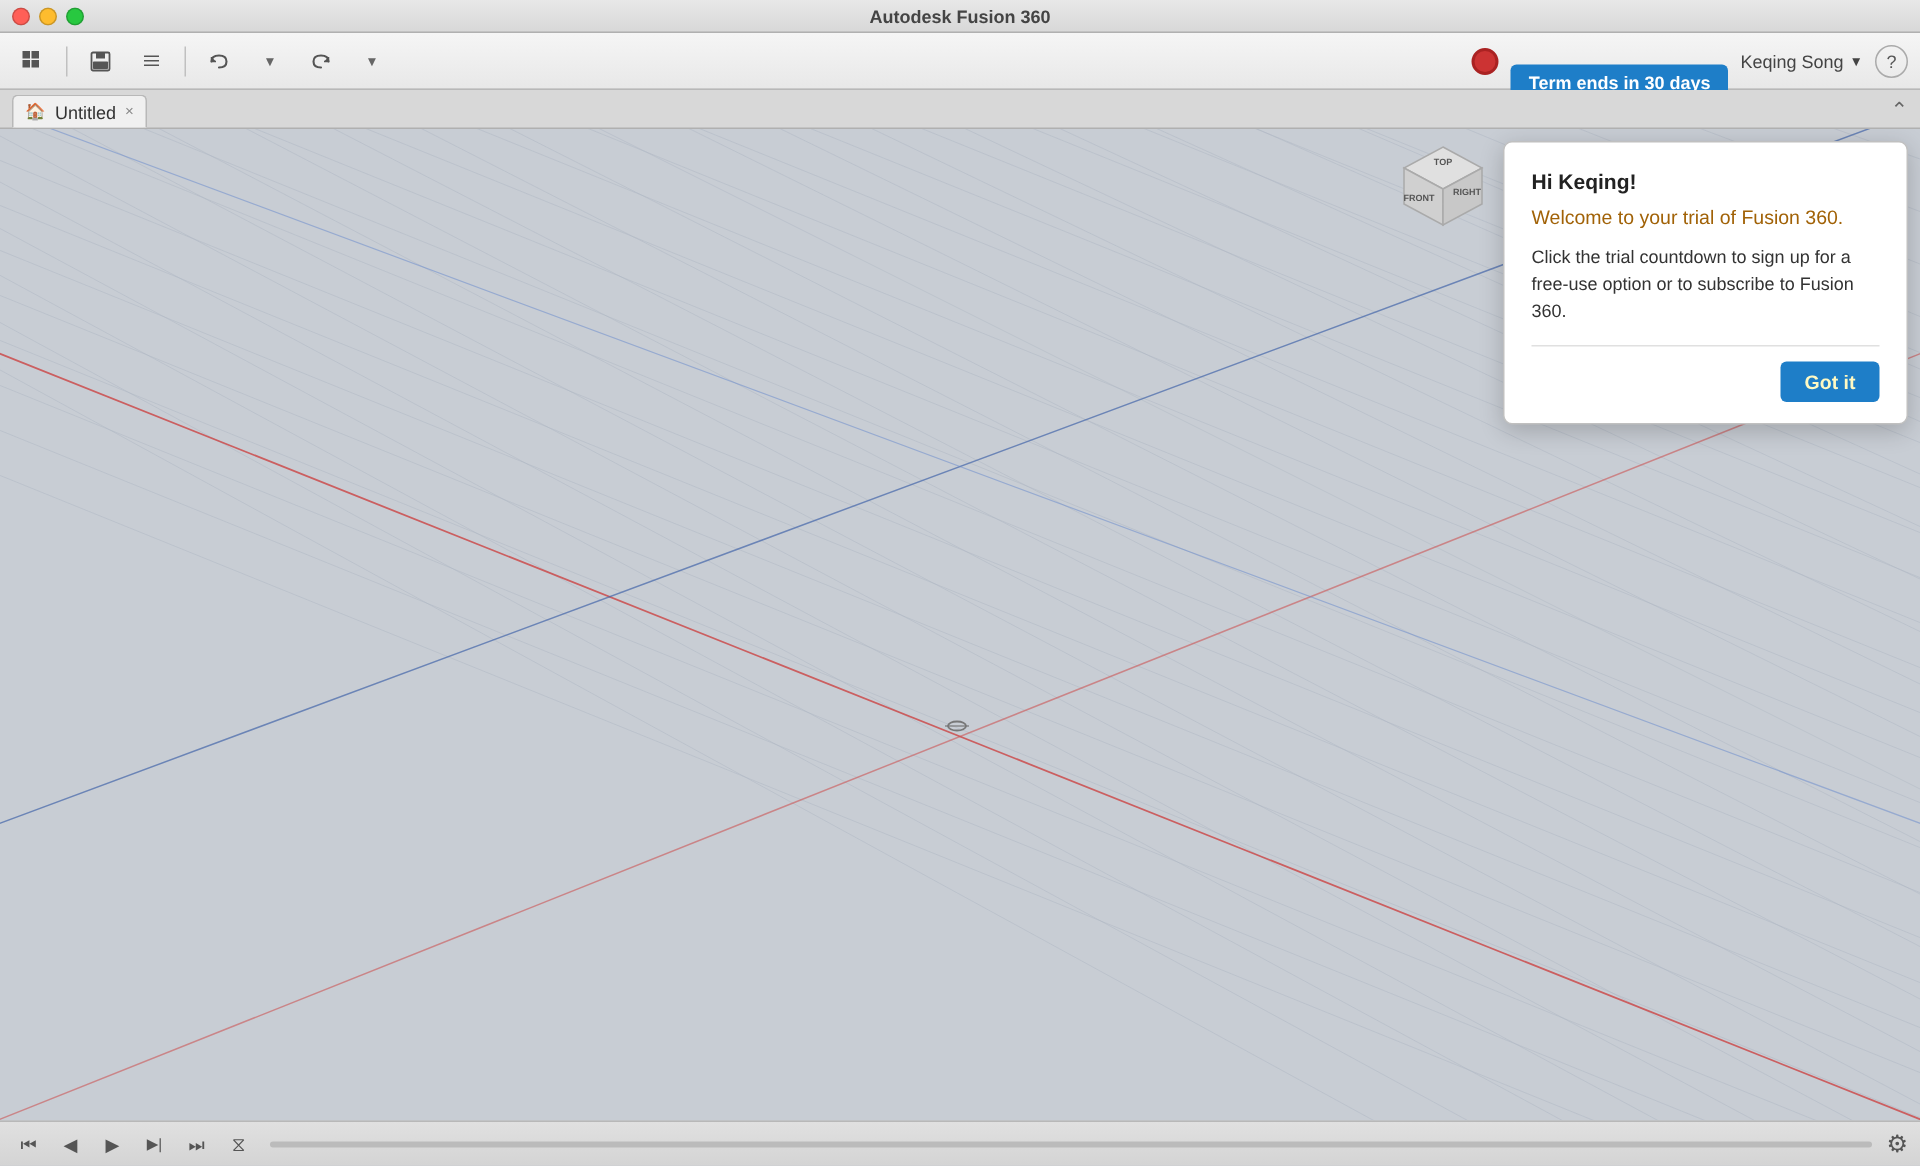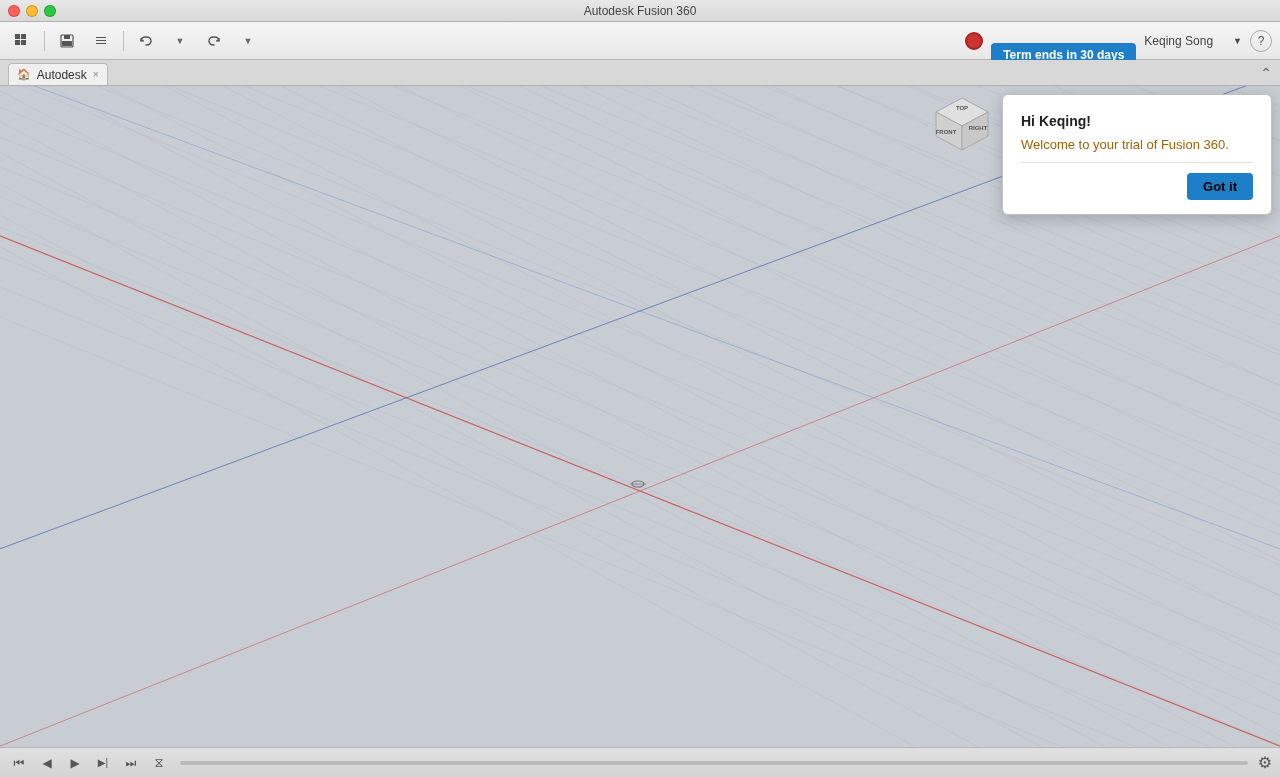--- a/index.html
+++ b/index.html
@@ -35,21 +35,21 @@
       height: 12px;
       border-radius: 50%;
       border: 1px solid rgba(0,0,0,0.2);
     }
     .win-btn.close { background: #ff5f57; }
     .win-btn.minimize { background: #febc2e; }
     .win-btn.maximize { background: #28c840; }
     #title-text {
       font-size: 12px;
       color: #444;
-      font-weight: 400;
+      font-weight: 700;
     }
 
     
     #toolbar {
       width: 100%;
       height: 38px;
       background: linear-gradient(to bottom, #f5f5f5, #e8e8e8);
       border-bottom: 1px solid #b8b8b8;
       display: flex;
       align-items: center;
@@ -95,21 +95,21 @@
       border-radius: 4px;
       padding: 5px 12px;
       font-size: 12px;
       font-weight: 600;
       cursor: pointer;
       margin-top: 28px;
     }
     #user-menu {
       display: flex;
       align-items: center;
-      gap: 20px;
+      gap: 4px;
       font-size: 12px;
       color: #444;
       cursor: pointer;
     }
     #help-btn {
       width: 22px;
       height: 22px;
       border-radius: 50%;
       border: 1px solid #aaa;
       display: flex;
@@ -206,21 +206,21 @@
       margin-bottom: 14px;
     }
     #popup-footer {
       display: flex;
       justify-content: flex-end;
       border-top: 1px solid #e0e0e0;
       padding-top: 10px;
     }
     #got-it-btn {
       background: #1e7ec8;
-      color: #000000;
+      color: #fef9c3;
       border: none;
       border-radius: 4px;
       padding: 6px 16px;
       font-size: 13px;
       font-weight: 600;
       cursor: pointer;
     }
 
     
     #view-cube {
@@ -341,21 +341,21 @@
     </div>
     <div id="help-btn">
       <span>?</span>
     </div>
   </div>
 </div>
 
 <div id="tab-bar">
   <div id="tab-item">
     <span style="font-size:11px;">🏠</span>
-    <span>Autodesk</span>
+    <span>Untitled</span>
     <span id="tab-close">×</span>
   </div>
   <div id="tab-bar-collapse">⌃</div>
 </div>
 
 <div id="viewport">
 
   <svg class="grid-svg" xmlns="http://www.w3.org/2000/svg">
     <defs>
 
@@ -443,20 +443,21 @@
       <polygon points="32,32 58,18 58,42 32,56" fill="#c8c8c8" stroke="#aaa" stroke-width="1"></polygon>
       <text x="32" y="16" text-anchor="middle" font-size="6" font-weight="bold" fill="#555">TOP</text>
       <text x="16" y="40" text-anchor="middle" font-size="6" font-weight="bold" fill="#555">FRONT</text>
       <text x="48" y="36" text-anchor="middle" font-size="6" font-weight="bold" fill="#555">RIGHT</text>
     </svg>
   </div>
 
   <div id="welcome-popup">
     <div id="popup-greeting">Hi Keqing!</div>
     <div id="popup-subtitle">Welcome to your trial of Fusion 360.</div>
+    <div id="popup-body2">Click the trial countdown to sign up for a free-use option or to subscribe to Fusion 360.</div>
     <div id="popup-footer">
       <button id="got-it-btn">Got it</button>
     </div>
   </div>
 </div>
 
 <div id="bottom-bar">
   <div class="playback-btn">⏮</div>
   <div class="playback-btn">◀</div>
   <div class="playback-btn">▶</div>

